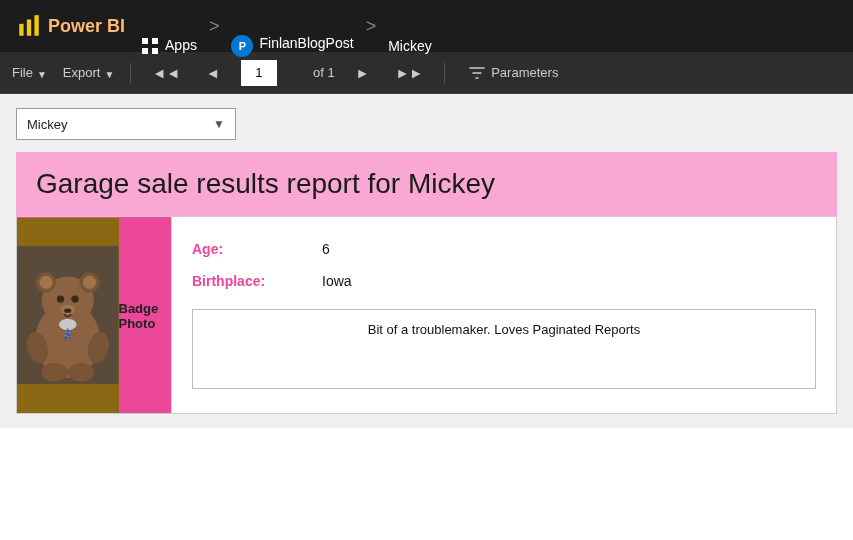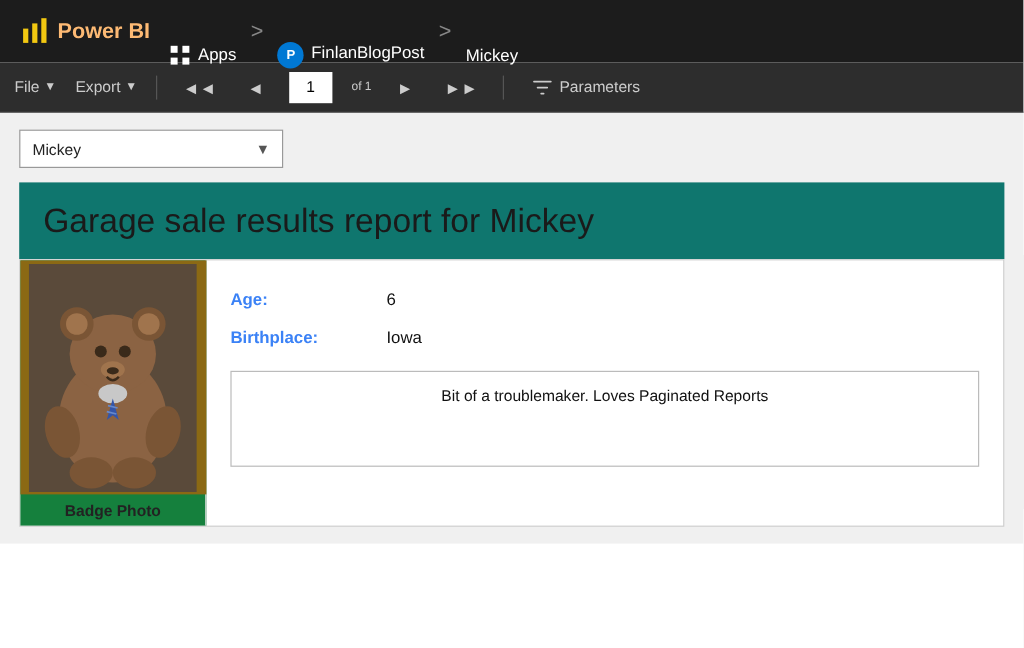--- a/index.html
+++ b/index.html
@@ -62,21 +62,21 @@
       display: flex;
       align-items: center;
       padding: 0 12px;
       gap: 16px;
       border-bottom: 1px solid #444;
     }
     .toolbar-item {
       color: #ccc;
       font-size: 13px;
       display: flex;
-      align-items: center;
+      align-items: flex-end;
       gap: 4px;
       cursor: pointer;
     }
     .toolbar-divider {
       width: 1px;
       height: 20px;
       background: #555;
     }
     .toolbar-nav-btn {
       color: #ccc;
@@ -88,21 +88,22 @@
       width: 36px;
       height: 26px;
       text-align: center;
       background: #fff;
       border: none;
       color: #000;
       font-size: 13px;
     }
     .page-of {
       color: #ccc;
-      font-size: 10px;
+      font-size: 13px;
+      margin-left: 20px;
     }
     .toolbar-parameters {
       display: flex;
       align-items: flex-start;
       gap: 6px;
       color: #ccc;
       font-size: 13px;
       cursor: pointer;
       margin-left: 8px;
     }
@@ -142,21 +143,21 @@
       color: #222;
       cursor: pointer;
     }
     .dropdown-arrow {
       font-size: 12px;
       color: #555;
     }
 
     
     .report-header {
-      background: #0f766e;
+      background: #f9a8d4;
       padding: 16px 20px;
       margin-bottom: 0;
     }
     .report-header-title {
       font-size: 28px;
       font-weight: 400;
       color: #1a1a1a;
     }
 
     
@@ -165,23 +166,23 @@
       display: flex;
       flex-direction: row;
       border: 1px solid #ccc;
     }
 
     
     .badge-photo-section {
       width: 155px;
       flex-shrink: 0;
       display: flex;
-      flex-direction: column;
-      align-items: center;
-      background: #15803d;
+      flex-direction: row;
+      align-items: center;
+      background: #ec4899;
       border-right: 1px solid #ddd;
     }
     .badge-photo-img {
       width: 155px;
       height: 195px;
       background: #8B6914;
       position: relative;
       overflow: hidden;
       display: flex;
       align-items: center;
@@ -205,21 +206,21 @@
     }
     .info-row {
       display: flex;
       align-items: flex-start;
       padding: 8px 0;
       font-size: 14px;
     }
     .info-label {
       font-weight: 700;
       width: 130px;
-      color: #3b82f6;
+      color: #ec4899;
       flex-shrink: 0;
     }
     .info-value {
       color: #111;
       flex: 1;
     }
     .info-comments-box {
       border: 1px solid #bbb;
       padding: 12px 14px;
       min-height: 80px;

